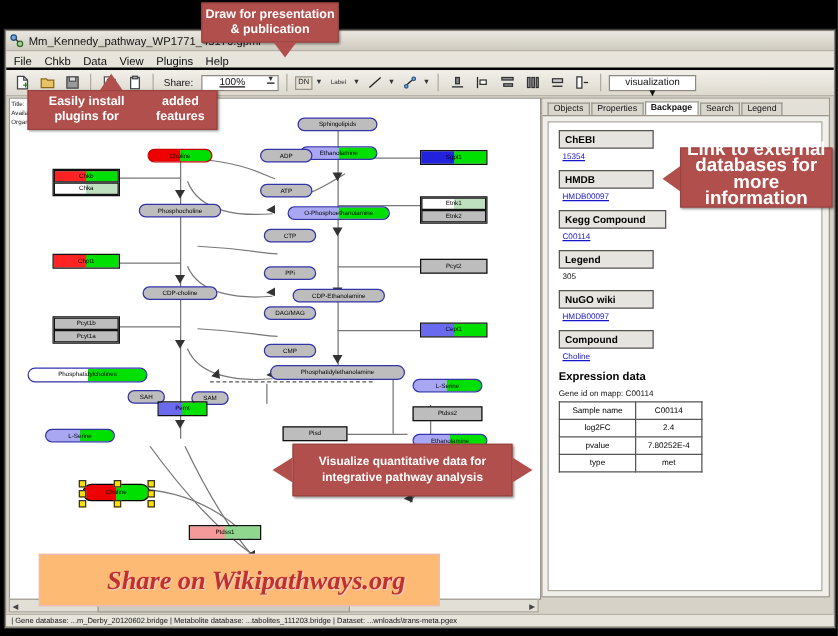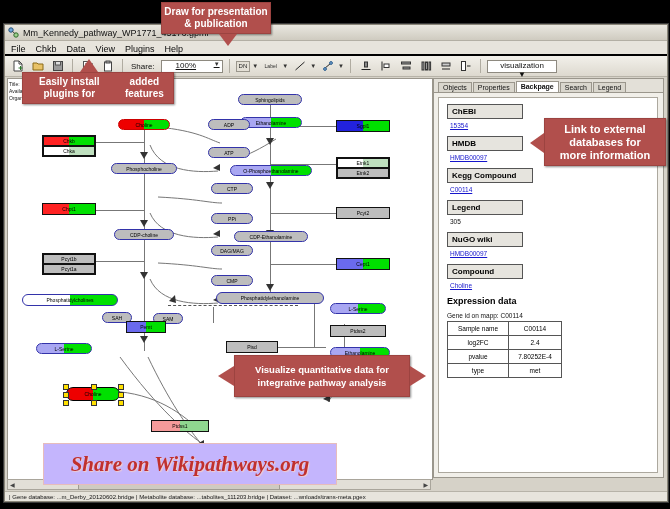--- a/index.html
+++ b/index.html
@@ -93,22 +93,22 @@
   .hthumb{position:absolute;left:70px;top:1px;width:200px;height:7px;background:#cfcbc1;border:1px solid #a09c92;}
   .statusbar{position:absolute;left:0;top:466px;width:662px;height:10px;background:#e7e4dc;
     border-top:1px solid #b7b3a8;display:flex;align-items:center;box-sizing:border-box;padding-left:4px;}
   .statusbar span{font-size:6px;color:#111;white-space:nowrap;}
 
   
   .callout{position:absolute;background:#b14f4c;color:#fff;font-weight:bold;text-align:center;
     display:flex;align-items:center;justify-content:center;box-shadow:1px 1px 2px rgba(0,0,0,.45);
     border:1px solid #9c4340;box-sizing:border-box;line-height:12px;}
   .tri{position:absolute;width:0;height:0;}
-  .share{position:absolute;left:38px;top:418px;width:292px;height:40px;background:#c4b5fd;
-    border:1px solid #e7bcbc;display:flex;align-items:center;justify-content:center;}
+  .share{position:absolute;left:26px;top:418px;width:292px;height:40px;background:#fdba74;
+    border:1px solid #e7bcbc;display:flex;align-items:center;justify-content:center;padding-left:27px;}
   .share span{font-family:"Liberation Serif",serif;font-style:italic;font-weight:bold;font-size:21px;
     color:#c0302e;text-shadow:1px 1px 1px #f2cfcf;}
 </style>
 </head>
 <body>
 
 <div id="root">
  <div class="win">
 
   <div class="titlebar">
@@ -415,21 +415,21 @@
    <span>&amp; publication</span>
  </div>
  <div class="tri" style="left:219px;top:34px;border-left:9px solid transparent;border-right:9px solid transparent;border-top:12px solid #b14f4c;"></div>
 
  <div class="callout" style="left:22px;top:72px;width:152px;height:32px;font-size:10px;">
    <span>Easily install plugins for</span>
    <span>added features</span>
  </div>
  <div class="tri" style="left:80px;top:59px;border-left:9px solid transparent;border-right:9px solid transparent;border-bottom:13px solid #b14f4c;"></div>
 
- <div class="callout" style="left:544px;top:118px;width:122px;height:48px;font-size:11px;flex-direction:column;line-height:13px;">
+ <div class="callout" style="left:544px;top:118px;width:122px;height:48px;font-size:15px;flex-direction:column;line-height:13px;justify-content:flex-end;">
    <span>Link  to external</span>
    <span>databases  for</span>
    <span>more information</span>
  </div>
  <div class="tri" style="left:530px;top:133px;border-top:10px solid transparent;border-bottom:10px solid transparent;border-right:14px solid #b14f4c;"></div>
 
  <div class="callout" style="left:234px;top:355px;width:176px;height:42px;font-size:9.5px;flex-direction:column;line-height:13px;">
    <span>Visualize quantitative data  for</span>
    <span>integrative pathway analysis</span>
  </div>

